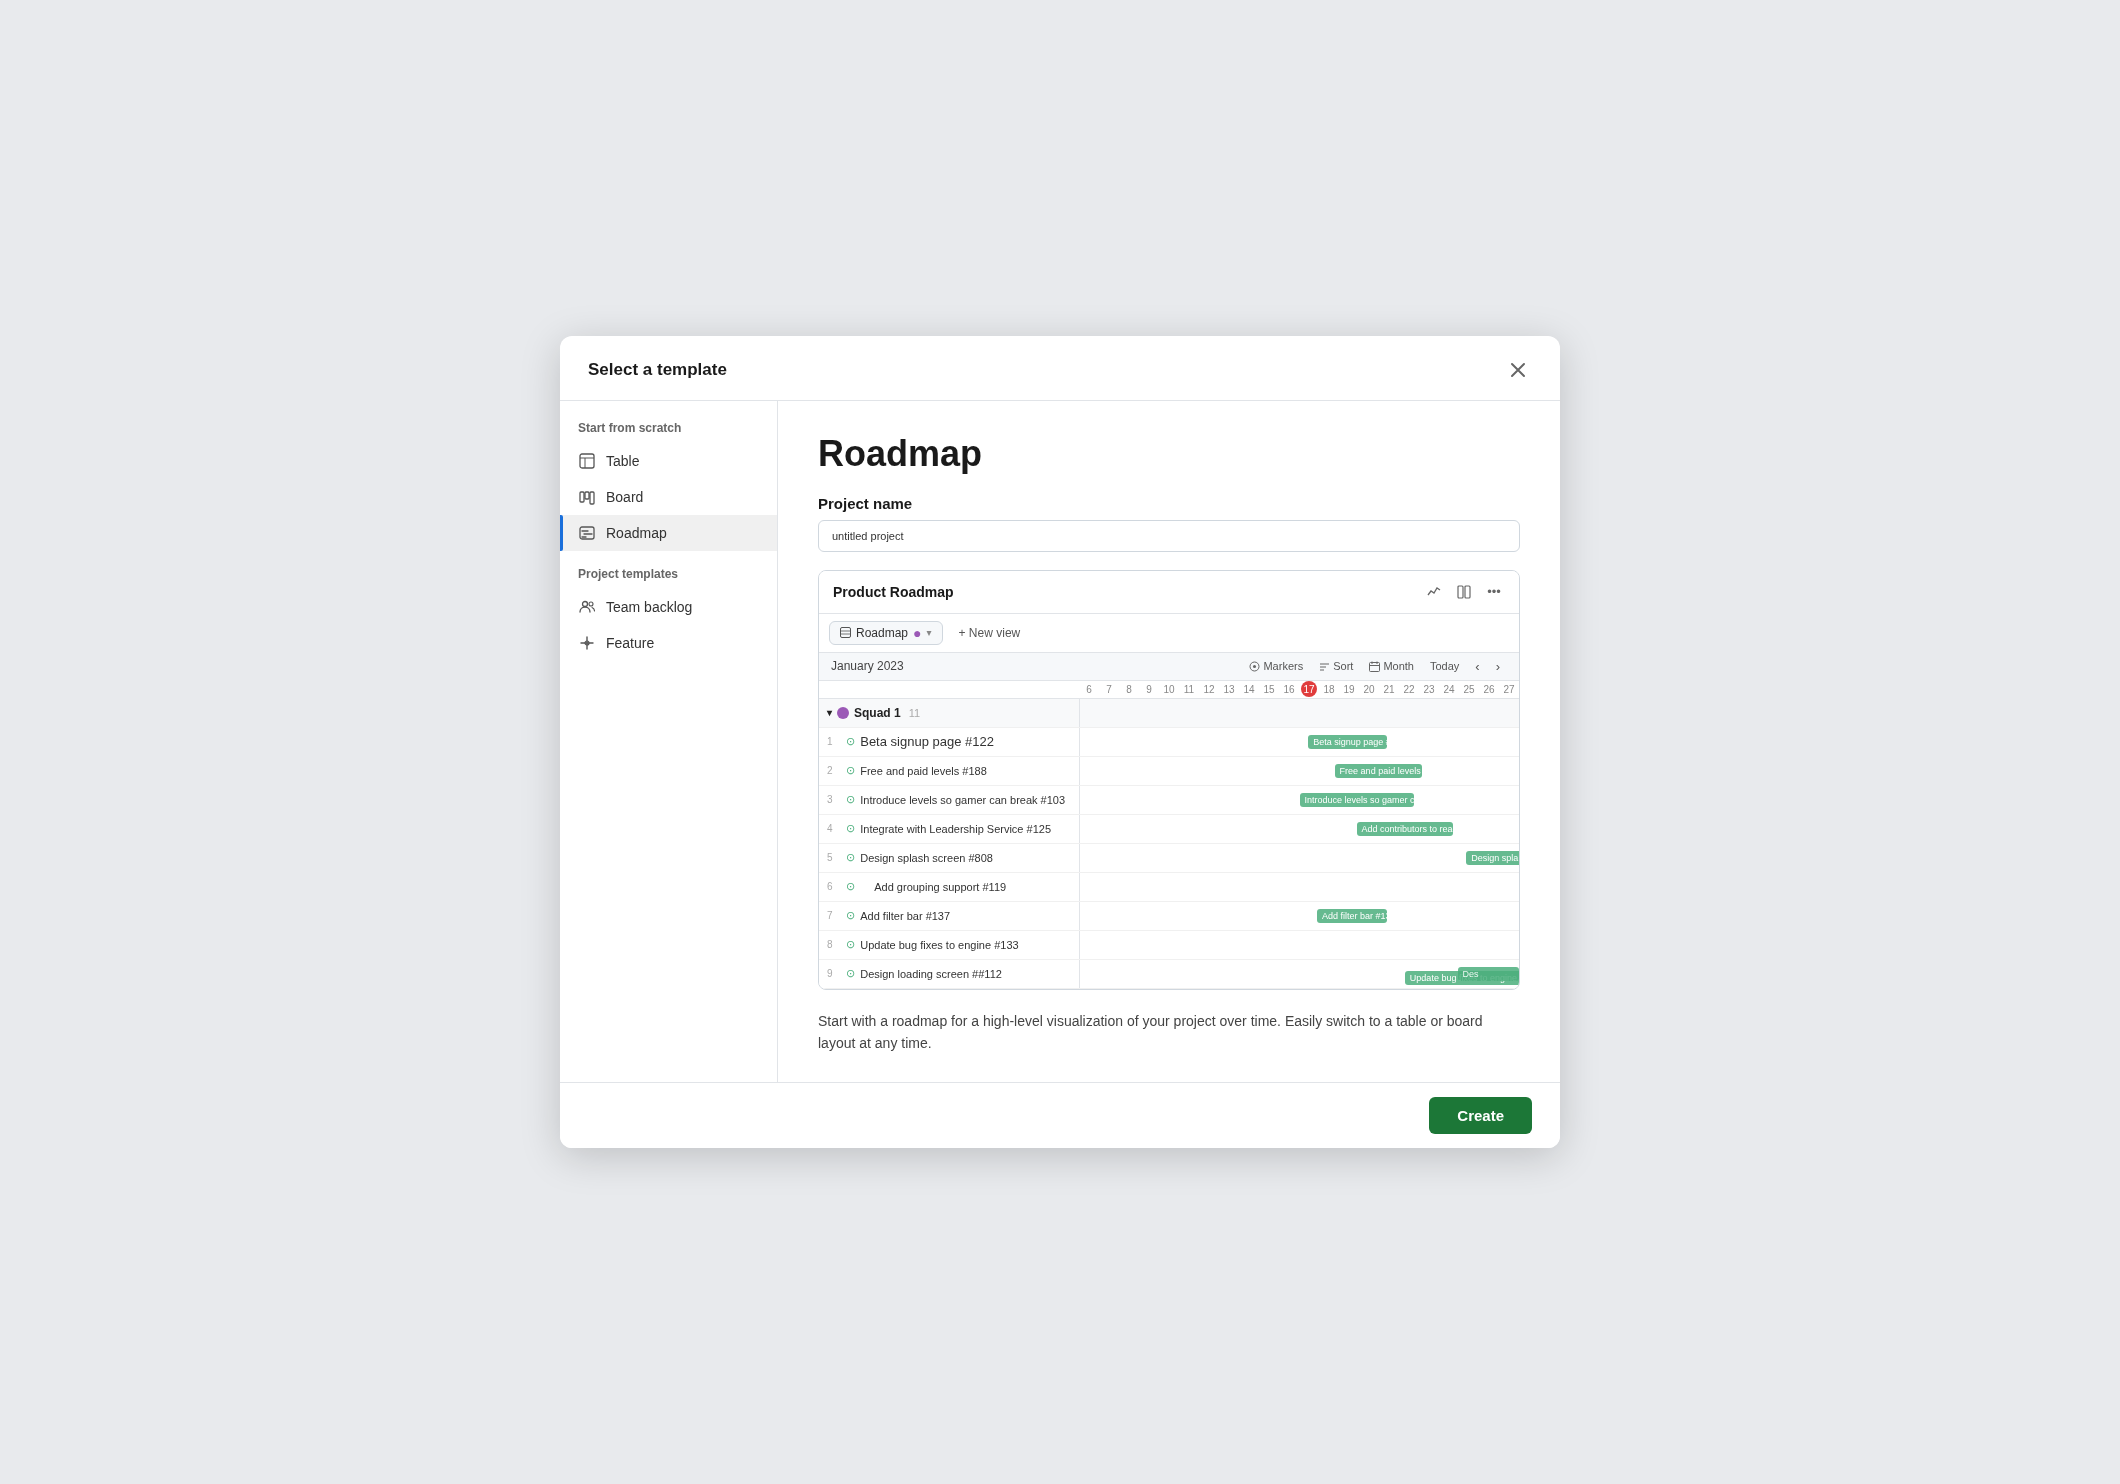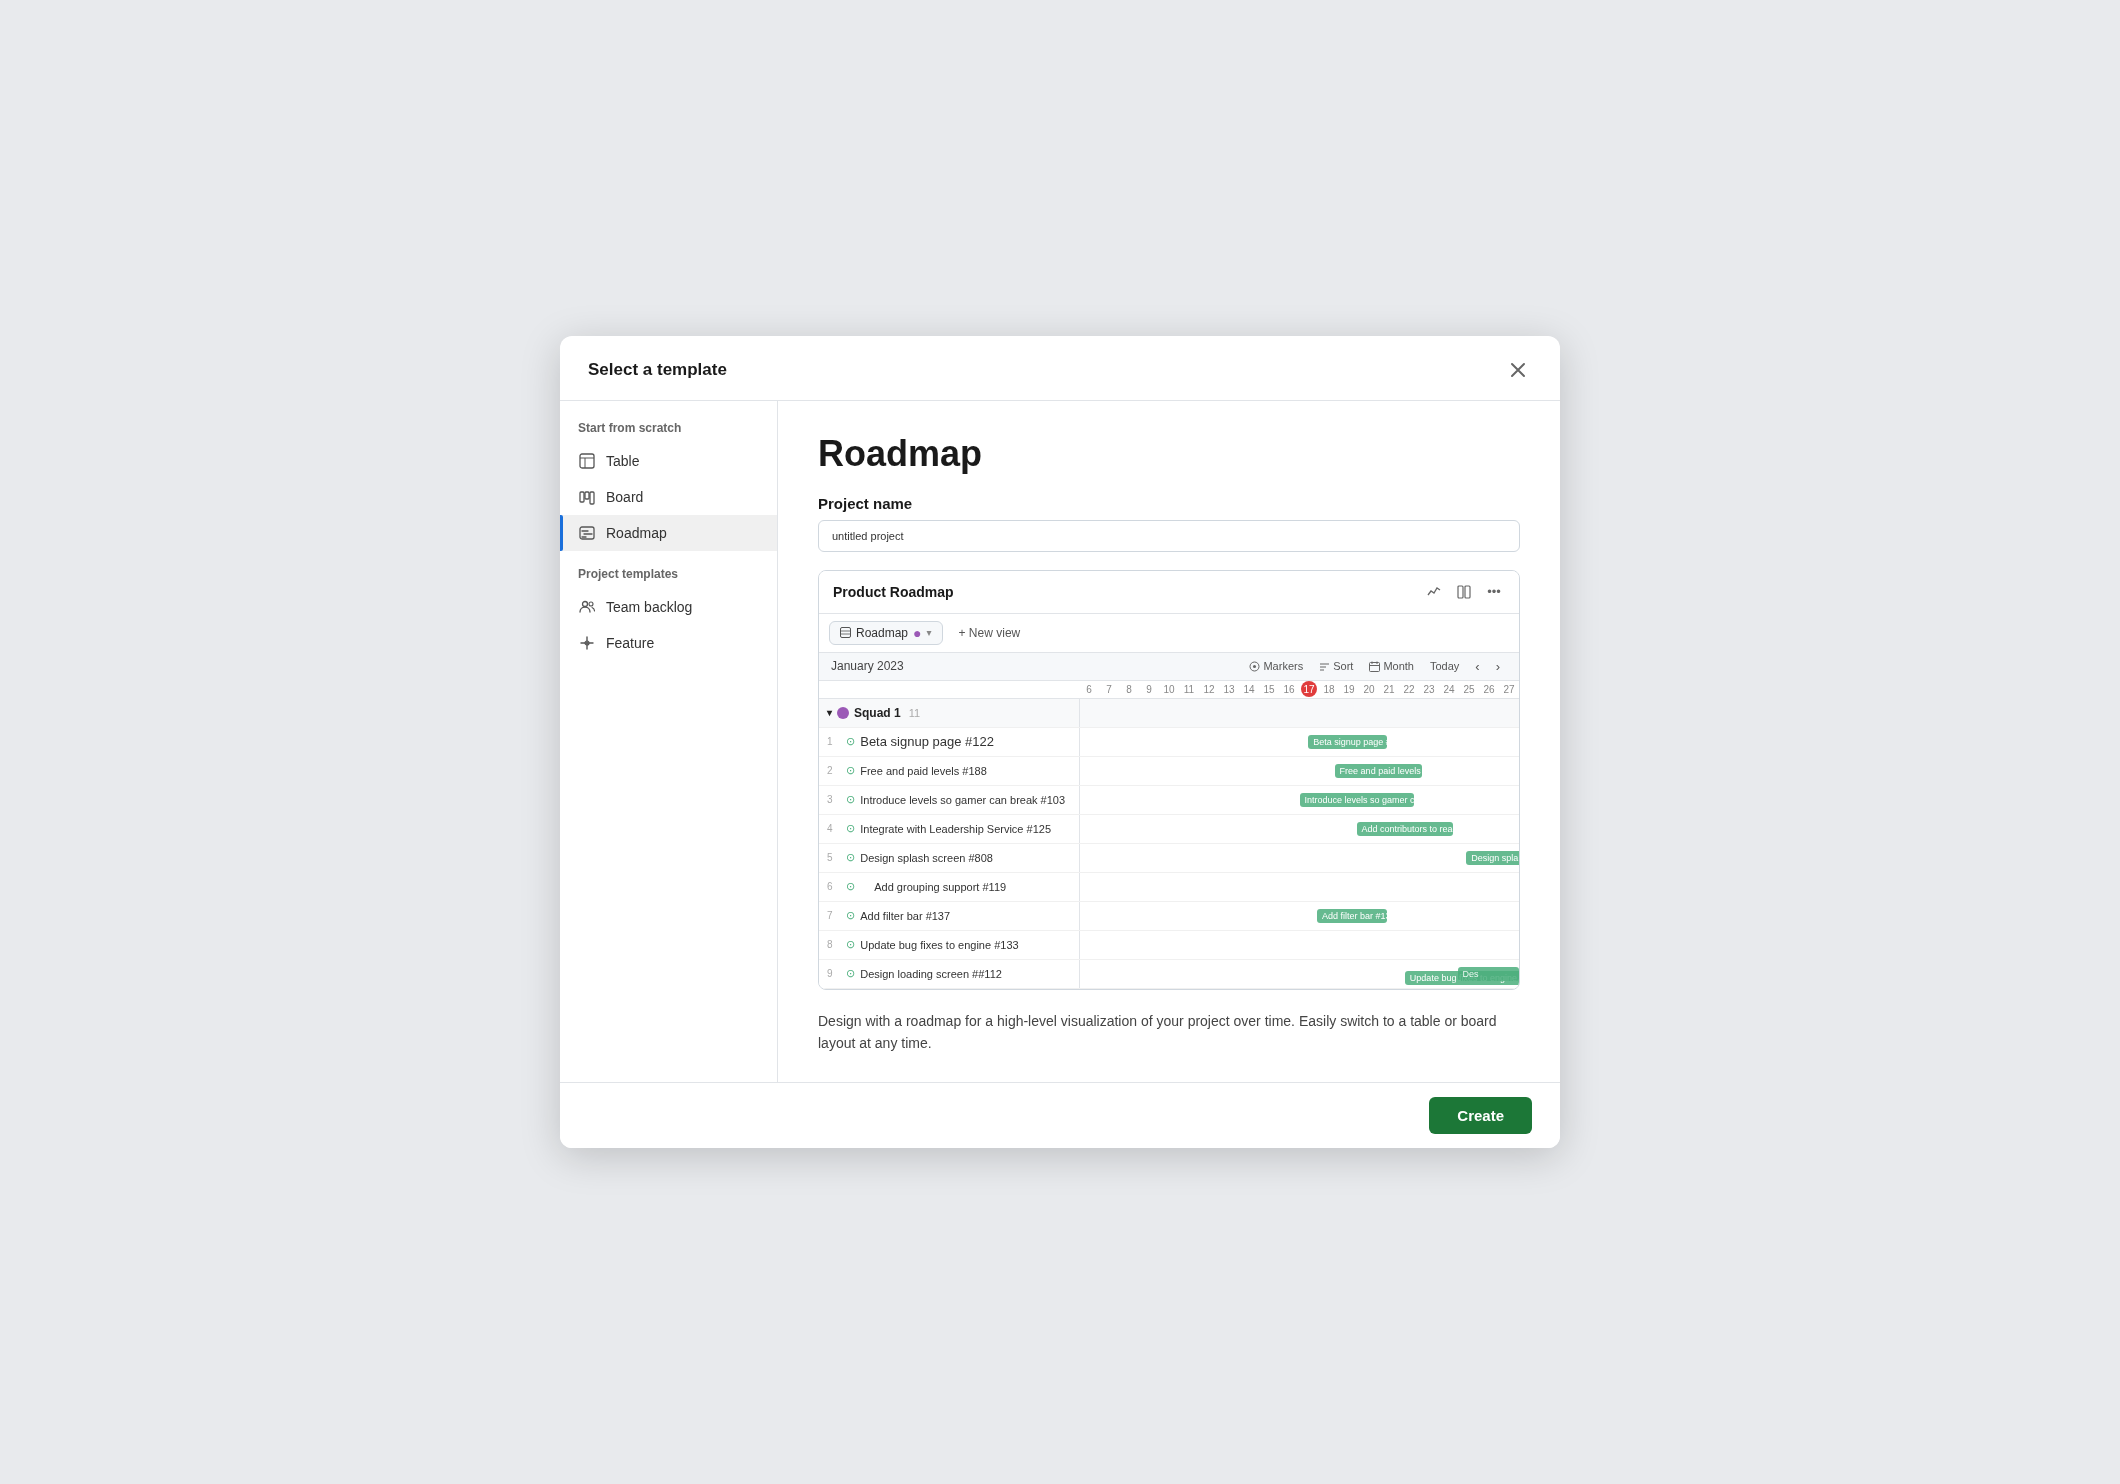--- a/index.html
+++ b/index.html
@@ -683,20 +683,20 @@
               <span class="status-icon">⊙</span>
               <span style="font-size:11px;">Design loading screen  ##112</span>
             </div>
             <div class="gantt-row-right gantt-timeline-wrap">
               <div class="gantt-bar" style="left:86%; width:14%;">Des</div>
             </div>
           </div>
         </div>
       </div>
 
-      <p class="template-desc">Design with a roadmap for a high-level visualization of your project over time. Easily switch to a table or board layout at any time.</p>
+      <p class="template-desc">Start with a roadmap for a high-level visualization of your project over time. Easily switch to a table or board layout at any time.</p>
     </div>
   </div>
 
   <div class="modal-footer">
     <button class="create-btn">Create</button>
   </div>
 </div>
 
 </body></html>

